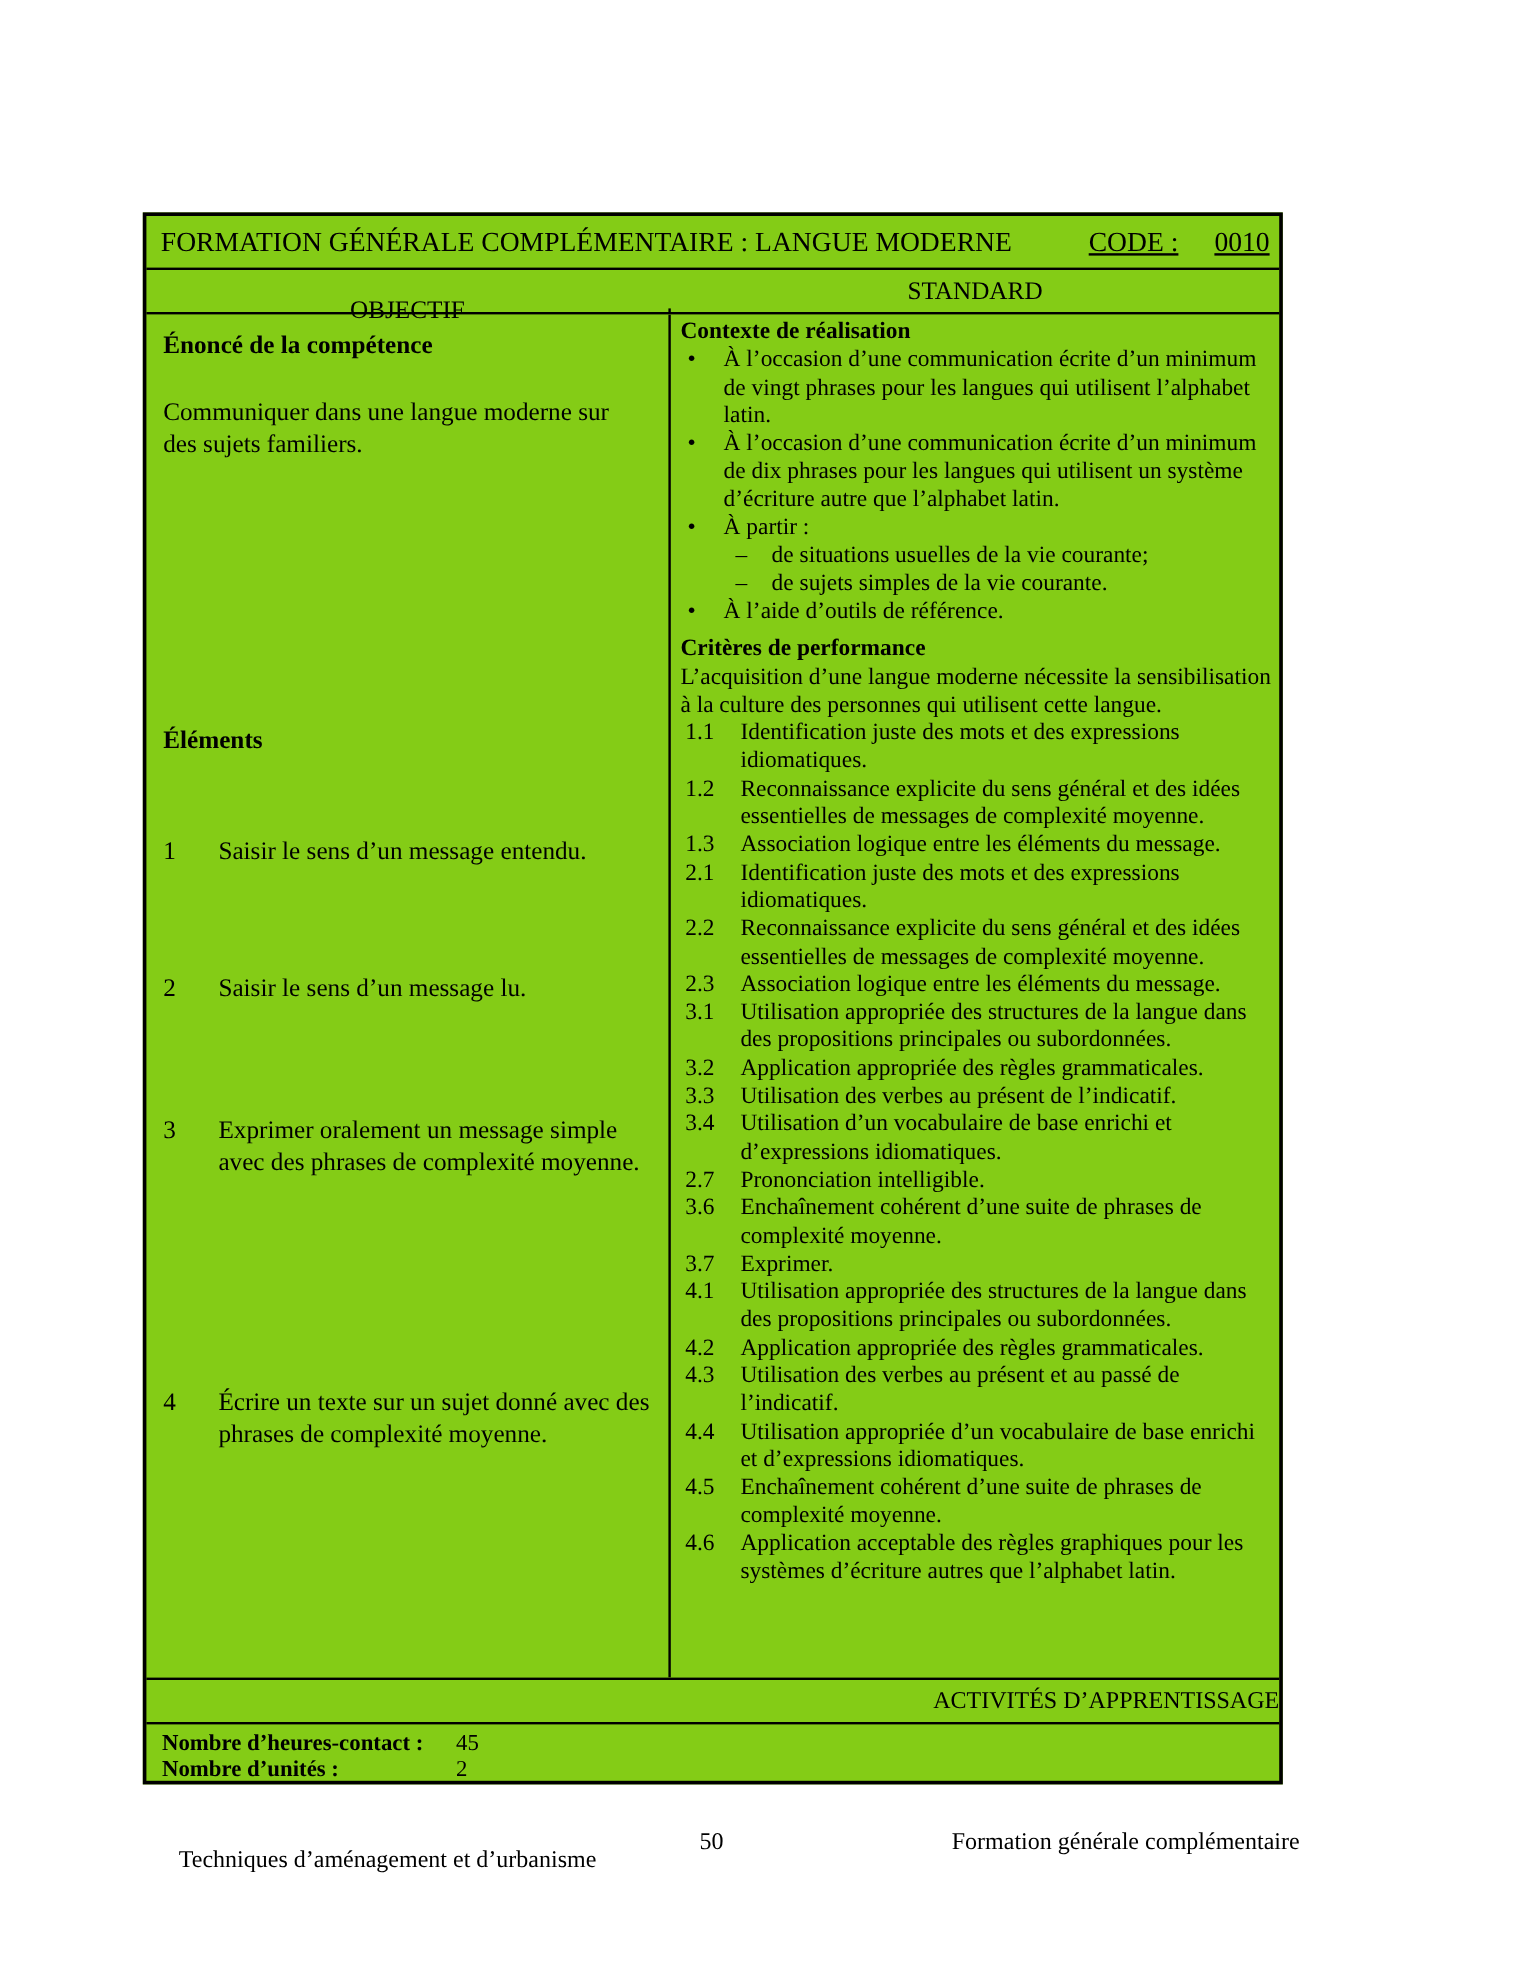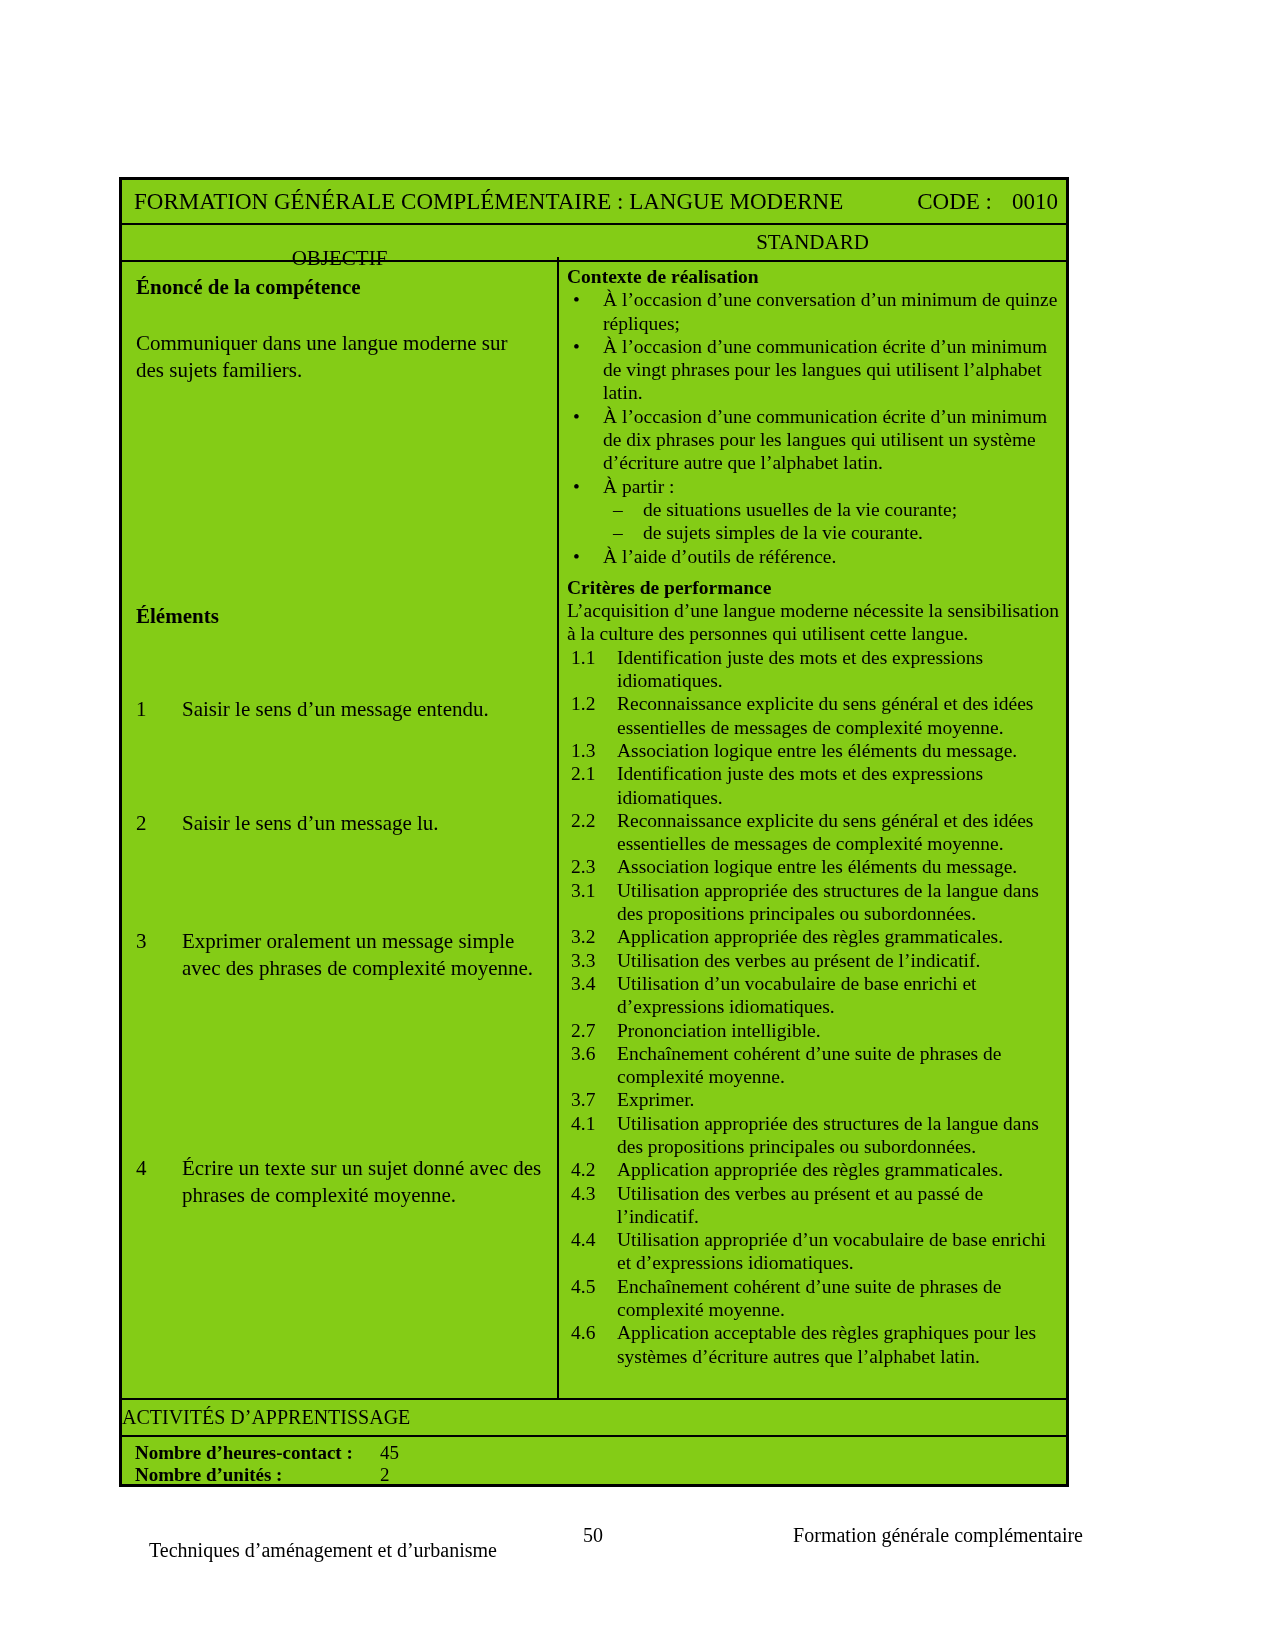--- a/index.html
+++ b/index.html
@@ -12,21 +12,21 @@
     position:absolute; left:119px; top:177px; width:950px; height:1310px;
     border:3px solid #000; box-sizing:border-box;
     display:flex; flex-direction:column; background:#84cc16;
   }
   .row-title {
     height:45px; border-bottom:2px solid #000; box-sizing:border-box;
     display:flex; align-items:center; padding:0 8px 0 12px; font-size:23px;
     white-space:nowrap;
   }
   .row-title .title-text { flex:1; }
-  .code-group { display:flex; gap:20px; }
+  .code-group { display:flex; gap:30px;text-decoration:underline; }
   .row-colheads {
     height:37px; border-bottom:2px solid #000; box-sizing:border-box;
     display:flex; font-size:21px;
   }
   .col-obj {
     width:437px; border-right:2px solid #000; box-sizing:border-box;
     display:flex; align-items:center; justify-content:center;margin-top:32px;
   }
   .col-std { flex:1; display:flex; align-items:center; justify-content:center; }
   .row-main {
@@ -57,21 +57,21 @@
   }
   .ctx-item { position:relative; padding-left:36px; }
   .ctx-item::before { content:"\2022"; position:absolute; left:6px; }
   .ctx-sub { position:relative; padding-left:76px; }
   .ctx-sub::before { content:"\2013"; position:absolute; left:46px; }
   .crit-section { margin-top:8px; }
   .crit-item { position:relative; padding-left:50px; }
   .crit-num { position:absolute; left:4px; top:0; }
   .row-activites {
     height:37px; border-bottom:2px solid #000; box-sizing:border-box;
-    display:flex; align-items:center; justify-content:flex-start; font-size:20px;
+    display:flex; align-items:center; justify-content:flex-end; font-size:20px;
   }
   .row-nombre {
     flex:0 0 auto; height:47px; box-sizing:border-box;
     padding:5px 0 0 13px; font-size:19px; line-height:22px;
   }
   .nombre-line { display:flex; }
   .nombre-label { font-weight:bold; width:245px; flex:0 0 auto; }
   .page-footer {
     position:absolute; left:133px; top:1524px; width:950px; height:30px;
     font-size:20px;
@@ -120,21 +120,20 @@
           <span>Exprimer oralement un message simple avec des phrases de complexité moyenne.</span>
         </div>
         <div class="elem-item pos-e4">
           <span class="elem-num">4</span>
           <span>Écrire un texte sur un sujet donné avec des phrases de complexité moyenne.</span>
         </div>
       </div>
 
       <div class="main-right">
         <div class="bold-h">Contexte de réalisation</div>
-        <div class="ctx-item">À l’occasion d’une conversation d’un minimum de quinze répliques;</div>
         <div class="ctx-item">À l’occasion d’une communication écrite d’un minimum de vingt phrases pour les langues qui utilisent l’alphabet latin.</div>
         <div class="ctx-item">À l’occasion d’une communication écrite d’un minimum de dix phrases pour les langues qui utilisent un système d’écriture autre que l’alphabet latin.</div>
         <div class="ctx-item">À partir :</div>
         <div class="ctx-sub">de situations usuelles de la vie courante;</div>
         <div class="ctx-sub">de sujets simples de la vie courante.</div>
         <div class="ctx-item">À l’aide d’outils de référence.</div>
 
         <div class="crit-section">
           <div class="bold-h">Critères de performance</div>
           <div>L’acquisition d’une langue moderne nécessite la sensibilisation à la culture des personnes qui utilisent cette langue.</div>

